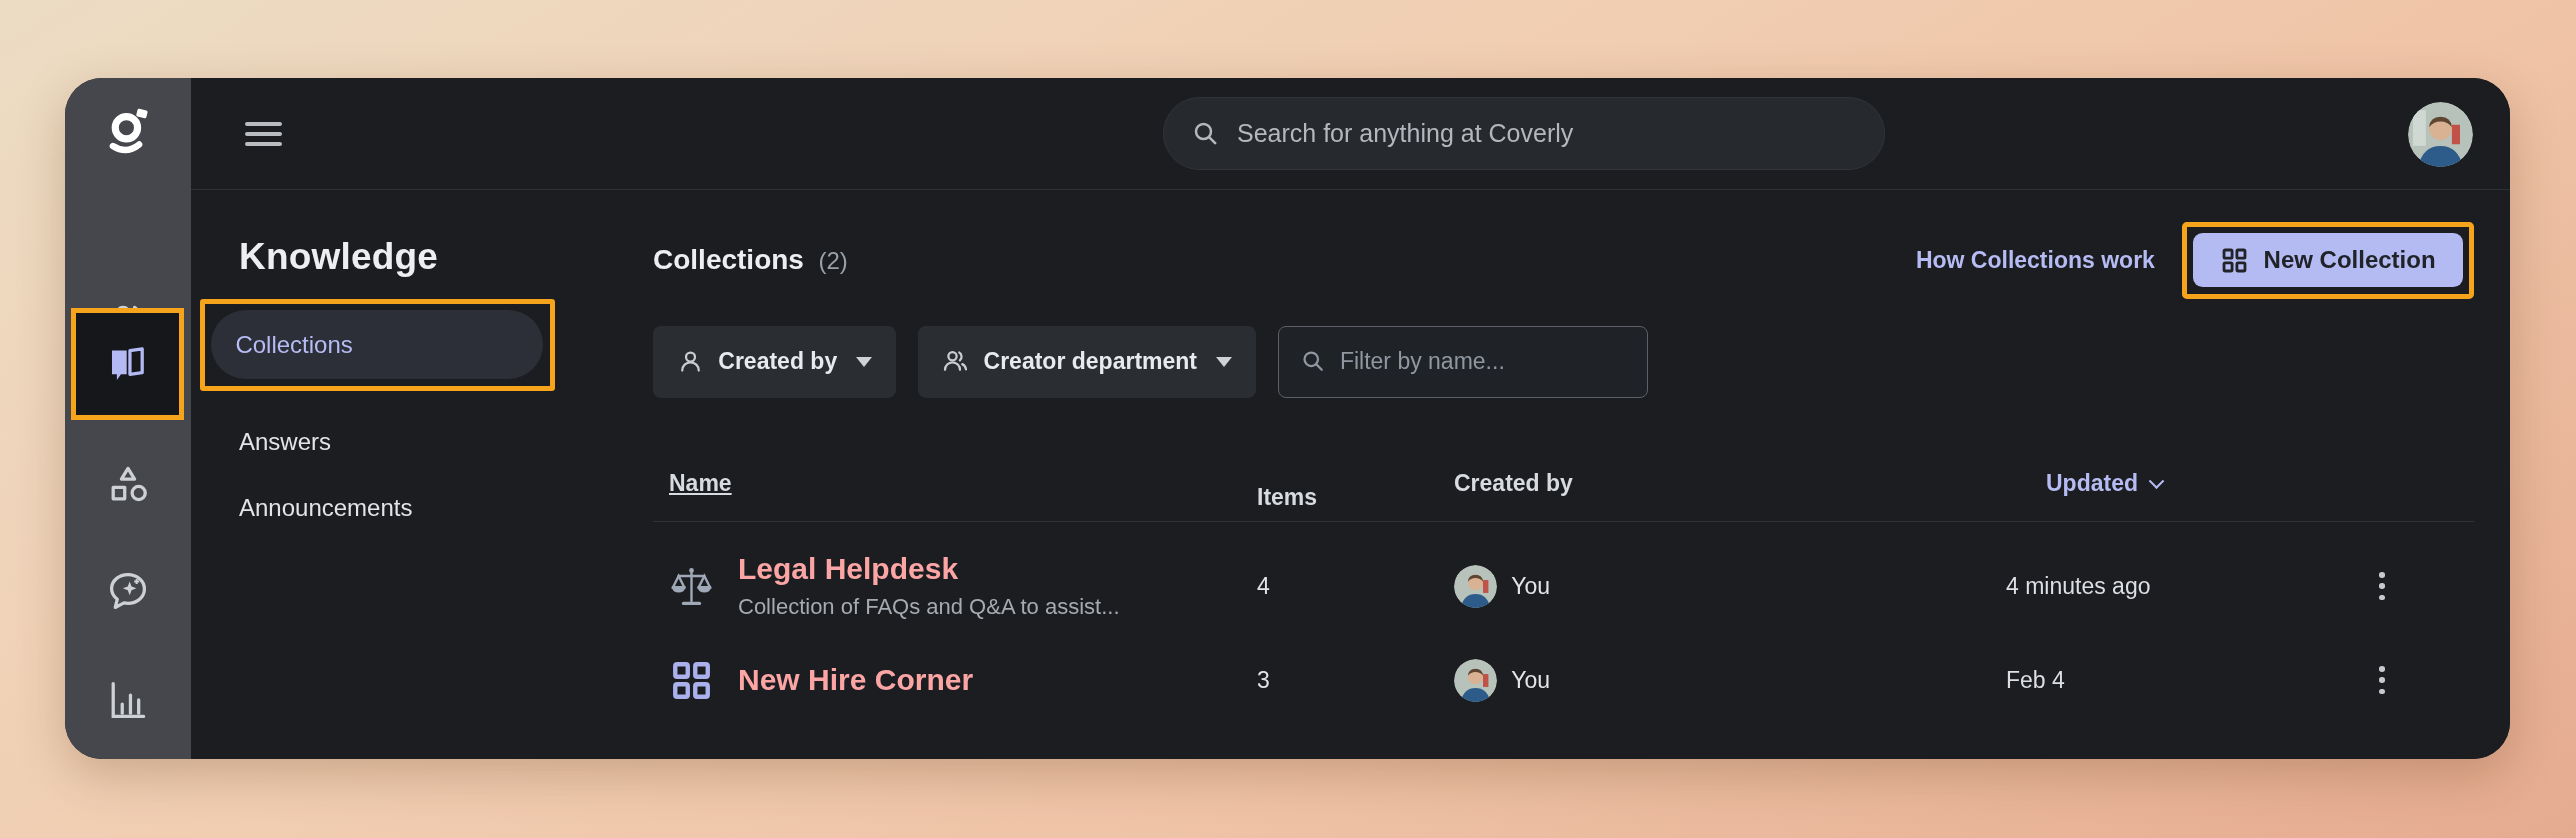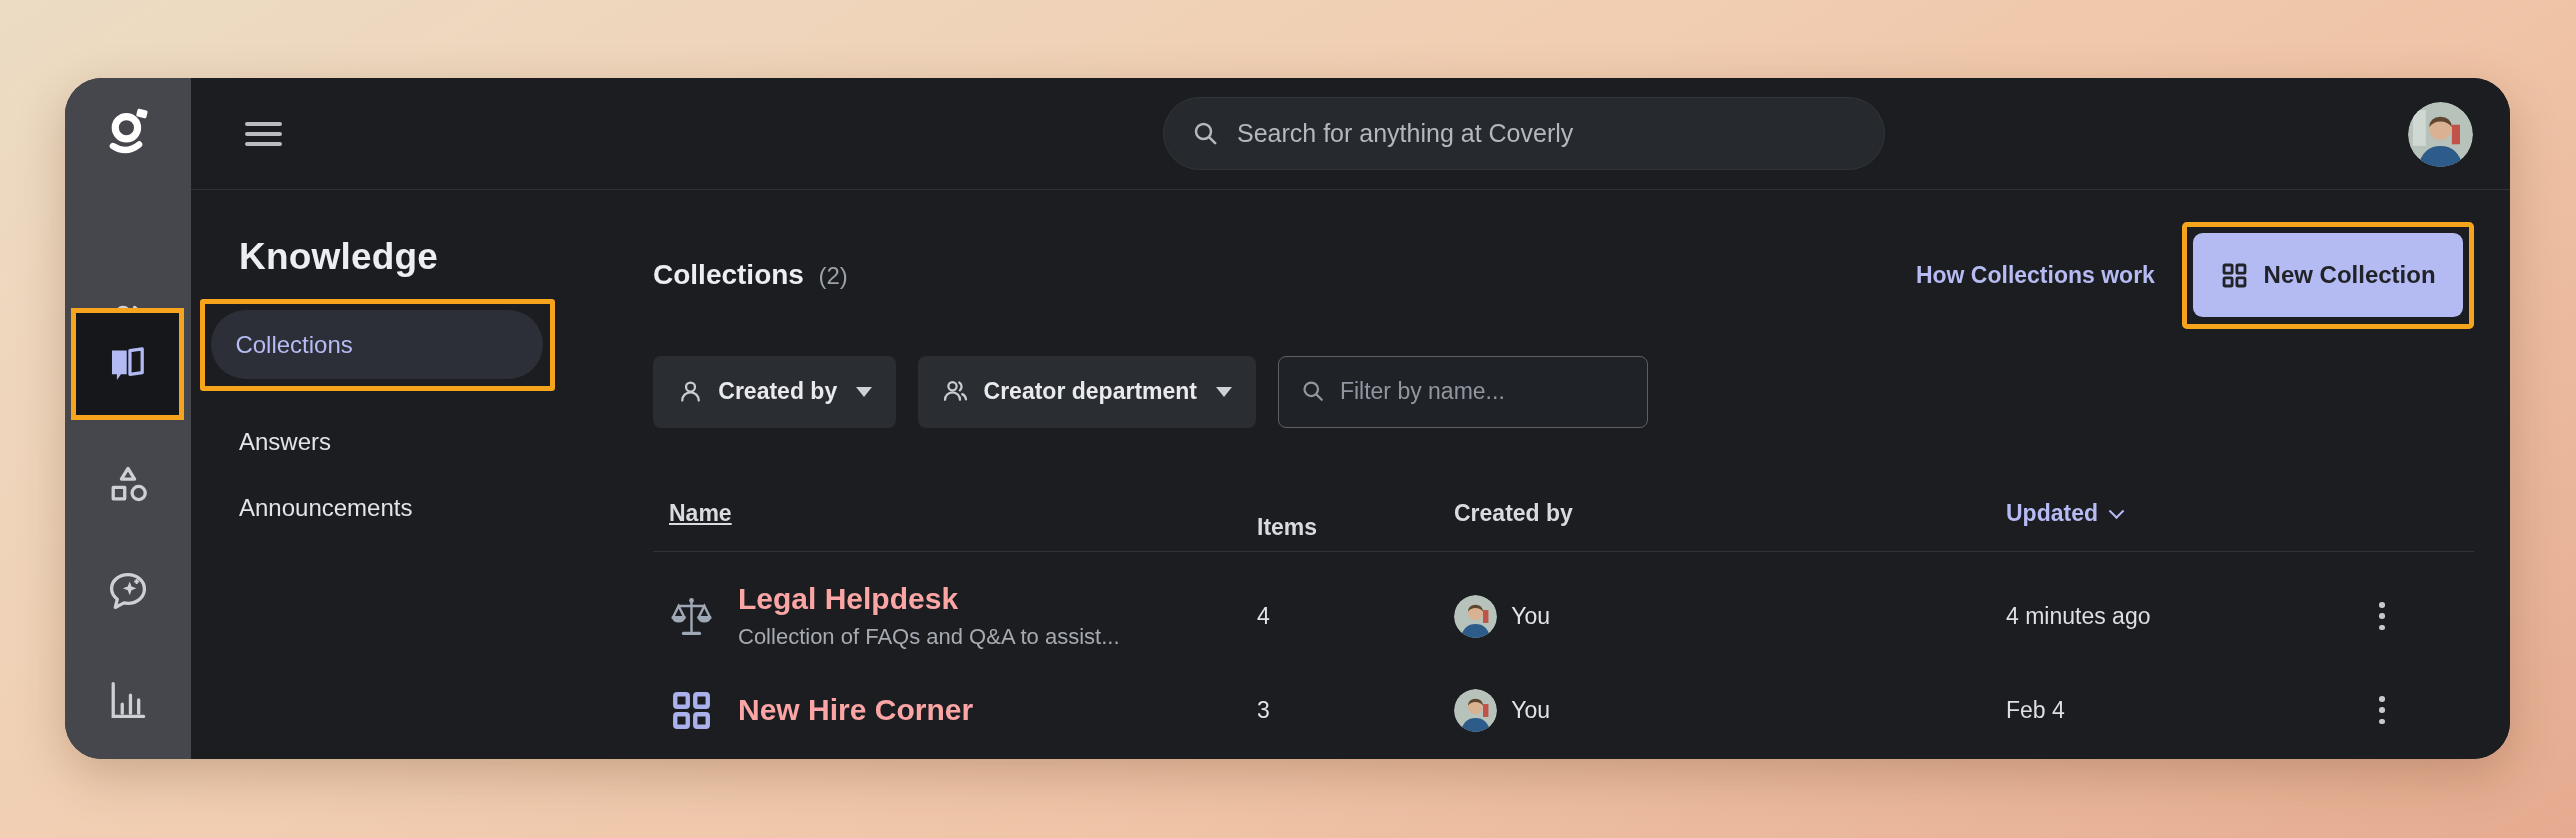--- a/index.html
+++ b/index.html
@@ -69,21 +69,21 @@
 
   
   .coll { flex: 1; padding: 0 36px 0 0; display: flex; flex-direction: column; }
   .coll-head { margin-top: 32px; display: flex; align-items: center; justify-content: space-between; }
   .coll-title { font-size: 28px; font-weight: 700; color: #eceef1; }
   .coll-count { font-size: 24px; font-weight: 400; color: #9aa0a8; margin-left: 11px; }
   .coll-head-right { display: flex; align-items: center; gap: 27px; }
   .help-link { font-size: 23px; font-weight: 600; color: #b6bcf3; cursor: pointer; }
   .newcoll-wrap { border: 5.6px solid #F7A41D; border-radius: 4.8px; padding: 6.4px; background: #1b1d21; }
   .newcoll-btn {
-    height: 84px; background: #b4bbf3; color: #212329; border: none; border-radius: 9.6px;
+    height: 54px; background: #b4bbf3; color: #212329; border: none; border-radius: 9.6px;
     display: flex; align-items: center; gap: 14.3px; padding: 0 27px;
     font-family: "Liberation Sans", sans-serif; font-size: 24px; font-weight: 600; cursor: pointer;
   }
   .newcoll-btn svg { width: 29px; height: 29px; }
 
   .filters { margin-top: 27px; display: flex; align-items: center; gap: 22px; }
   .fpill {
     height: 72px; background: #2a2d32; border: none; border-radius: 8px;
     display: flex; align-items: center; gap: 14.3px; padding: 0 24px;
     font-family: "Liberation Sans", sans-serif; font-size: 23px; font-weight: 600; color: #e8eaed; cursor: pointer;
@@ -102,21 +102,21 @@
   }
   .fsearch input::placeholder { color: #9097a0; opacity: 1; }
 
   
   .table { margin-top: 49px; }
   .thead { display: flex; align-items: center; height: 75px; border-bottom: 1.6px solid #2f3237; }
   .th { font-size: 23px; font-weight: 600; color: #d8dbdf; }
   .col-name { width: 604px; padding-left: 16px; flex: none; text-decoration: underline; }
   .col-items { width: 197px; flex: none; margin-top: 28px; }
   .col-created { width: 552px; flex: none; }
-  .col-updated { flex: 1; display: flex; align-items: flex-end; }
+  .col-updated { flex: 1; display: flex; align-items: flex-end; margin-left: 40px; }
   .th-updated { color: #b6bcf3; display: flex; align-items: center; gap: 12.8px; cursor: pointer; }
   .chev { width: 11px; height: 11px; border-right: 2.4px solid #b6bcf3; border-bottom: 2.4px solid #b6bcf3;
     transform: rotate(45deg) translate(-1.6px,-1.6px); }
 
   .trow { display: flex; align-items: center; min-height: 94px; }
   .trow-first { margin-top: 17.5px; }
   .name-cell { display: flex; align-items: center; gap: 24px; padding-left: 16px; width: 604px; flex: none; cursor: pointer; }
   .row-icon { width: 45px; height: 45px; flex: none; }
   .row-icon svg { width: 100%; height: 100%; }
   .name-stack { display: flex; flex-direction: column; gap: 8px; }

